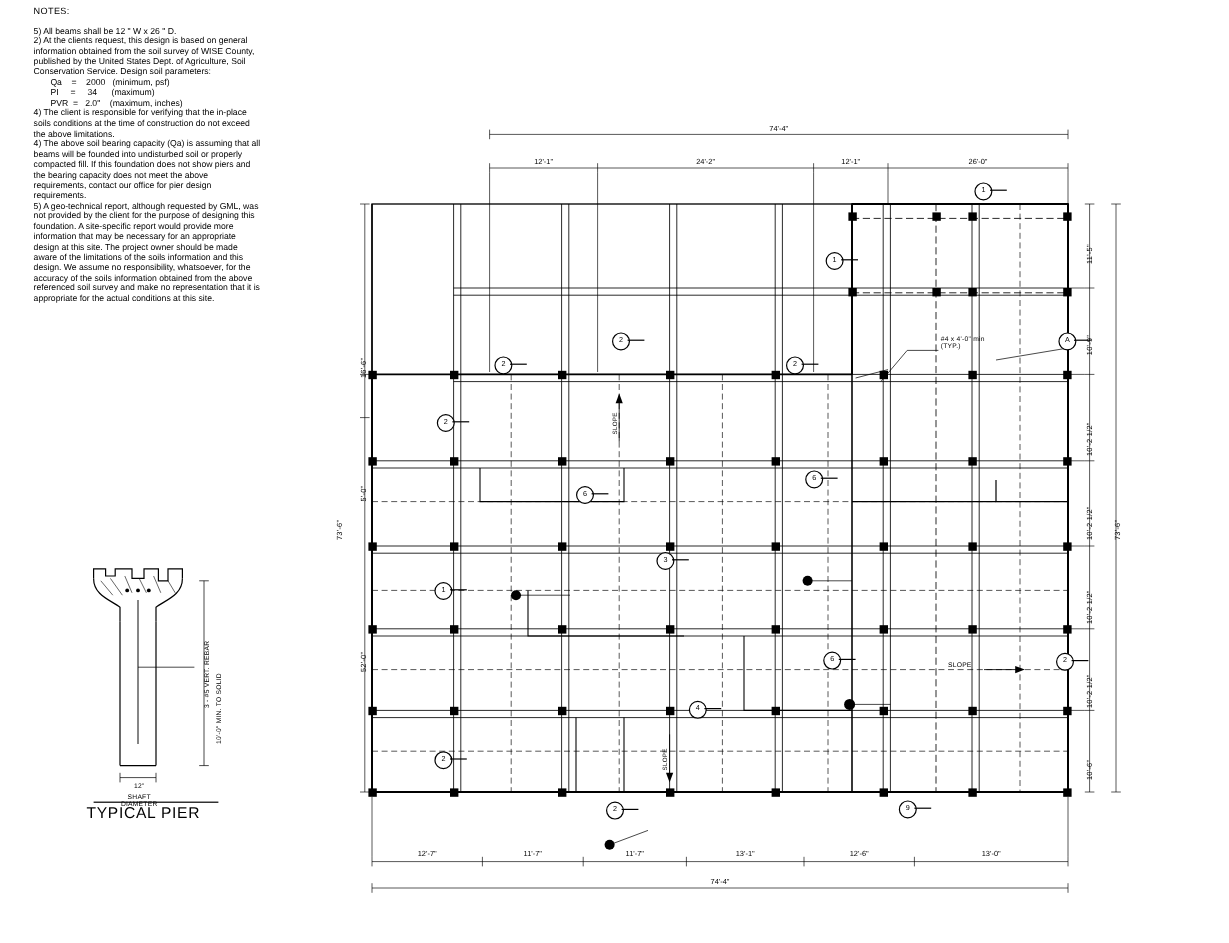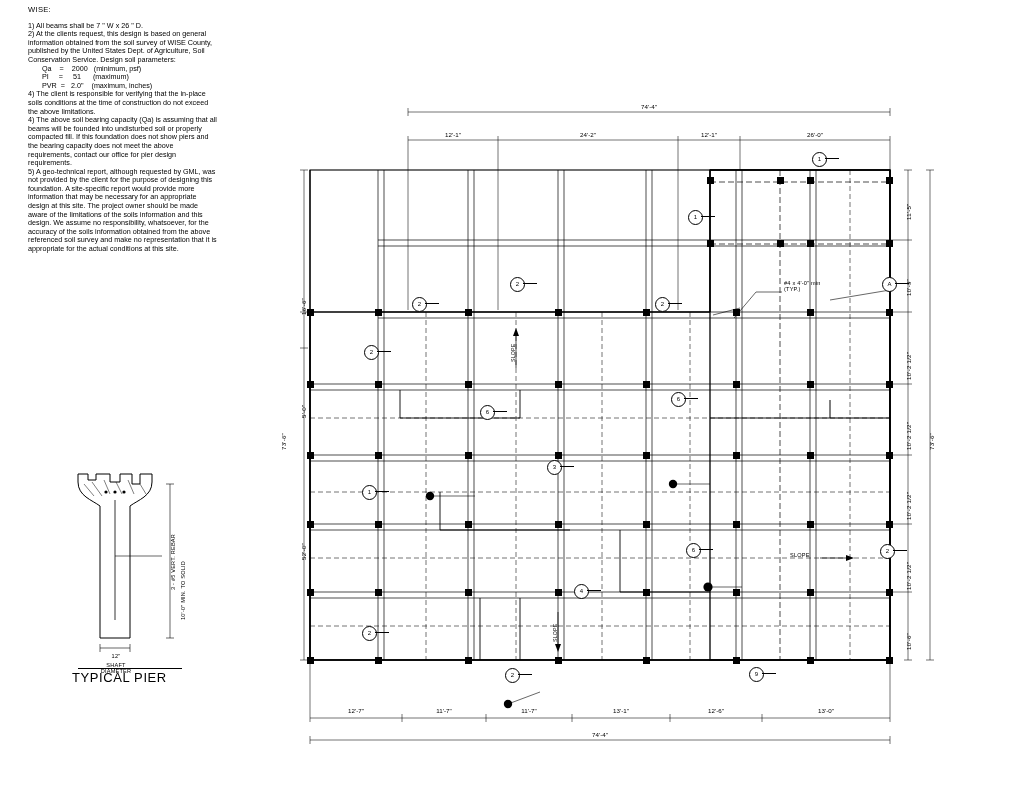--- a/index.html
+++ b/index.html
@@ -45,25 +45,25 @@
   text{font-family:"Liberation Sans", sans-serif;}
 
   .dimtext{font-size:6.2px;}
 </style>
 </head>
 <body>
 
 <div class="sheet">
 
   <div class="notes">
-    <div class="title">WISE:</div>
-    <p>1) All beams shall be 7 " W x 26 " D.</p>
+    <div class="title">NOTES:</div>
+    <p>5) All beams shall be 12 " W x 26 " D.</p>
     <p>2) At the clients request, this design is based on general information obtained from the soil survey of WISE County, published by the United States Dept. of Agriculture, Soil Conservation Service.  Design soil parameters:</p>
     <div class="param">Qa    =    2000   (minimum, psf)</div>
-    <div class="param">PI     =     51      (maximum)</div>
+    <div class="param">PI     =     34      (maximum)</div>
     <div class="param">PVR  =   2.0"    (maximum, inches)</div>
     <p>4) The client is responsible for verifying that the in-place soils conditions at the time of construction do not exceed the above limitations.</p>
     <p>4) The above soil bearing capacity (Qa) is assuming that all beams will be founded into undisturbed soil or properly compacted fill.  If this foundation does not show piers and the bearing capacity does not meet the above requirements, contact our office for pier design requirements.</p>
     <p>5) A geo-technical report, although requested by GML, was not provided by the client for the purpose of designing this foundation.  A site-specific report would provide more information that may be necessary for an appropriate design at this site.  The project owner should be made aware of the limitations of the soils information and this design.  We assume no responsibility, whatsoever, for the accuracy of the soils information obtained from the above referenced soil survey and make no representation that it is appropriate for the actual conditions at this site.</p>
   </div>
 
   <div class="pier-detail">
     <svg width="160" height="215" viewBox="0 0 160 215">
 
       <path d="M8,12 L8,4 L18,4 L18,10 L26,10 L26,4 L40,4 L40,12 L50,12 L50,4 L62,4 L62,14 L70,14 L70,4 L82,4 L82,12" fill="none" stroke="#000" stroke-width="1"></path>

